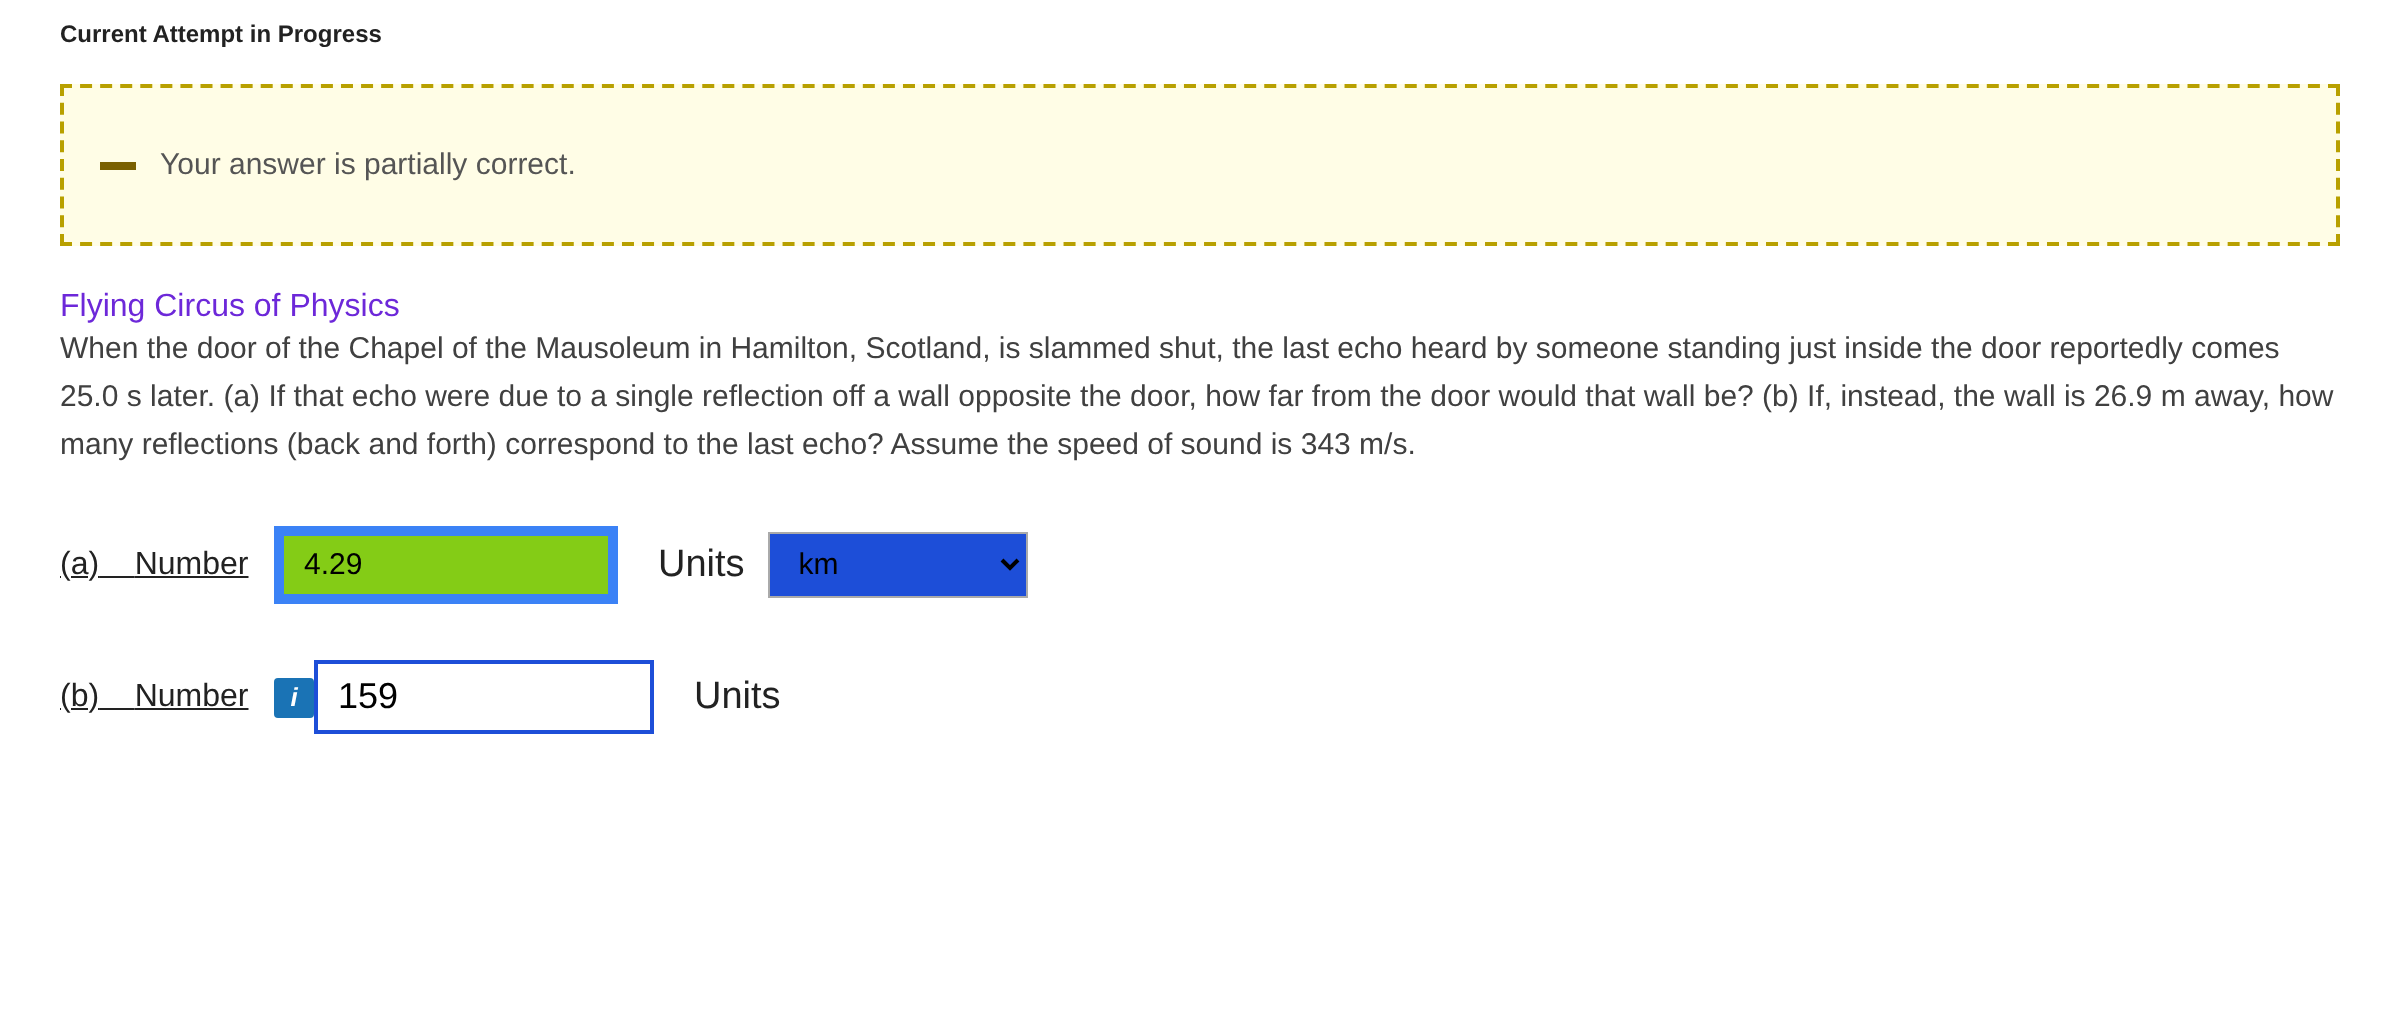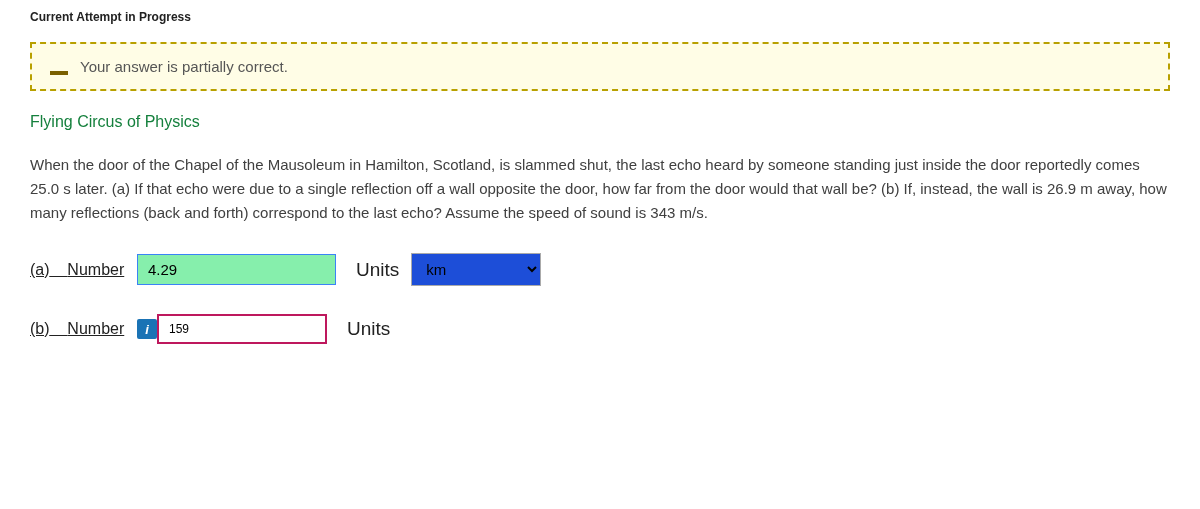--- a/index.html
+++ b/index.html
@@ -21,46 +21,46 @@
     .page-title {
       font-weight: bold;
       font-size: 12px;
       margin-bottom: 18px;
       color: #222;
     }
 
     .partial-correct-box {
       border: 2px dashed #b8a000;
       background: #fffde6;
-      padding: 14px 18px;
+      padding: 30px 18px;
       margin-bottom: 22px;
       display: flex;
-      align-items: flex-end;
+      align-items: center;
       gap: 12px;
     }
 
     .partial-correct-box .dash-icon {
       display: inline-block;
       width: 18px;
       height: 4px;
       background: #7a6000;
       flex-shrink: 0;
       margin-top: 1px;
     }
 
     .partial-correct-text {
       color: #555;
       font-size: 15px;
     }
 
     .section-title {
-      color: #15803d;
+      color: #6d28d9;
       font-size: 16px;
       font-weight: normal;
-      margin-bottom: 22px;
+      margin-bottom: 0;
       cursor: pointer;
     }
 
     .problem-text {
       font-size: 15px;
       line-height: 1.6;
       margin-bottom: 28px;
       color: #404040;
     }
 
@@ -76,32 +76,32 @@
       font-weight: bold;
       min-width: 95px;
       text-decoration: underline;
     }
 
     .answer-label span {
       font-weight: normal;
     }
 
     .number-input {
-      border: 1px solid #3b82f6;
+      border: 5px solid #3b82f6;
       padding: 6px 10px;
       font-size: 15px;
-      width: 199px;
+      width: 172px;
       outline: none;
-      background: #86efac;
+      background: #84cc16;
     }
 
     .number-input-b {
-      border: 2px solid #be185d;
+      border: 2px solid #1d4ed8;
       padding: 6px 10px;
-      font-size: 12px;
+      font-size: 18px;
       width: 170px;
       outline: none;
       background: #fff;
     }
 
     .units-label {
       font-size: 19px;
       margin-left: 8px;
     }
 

